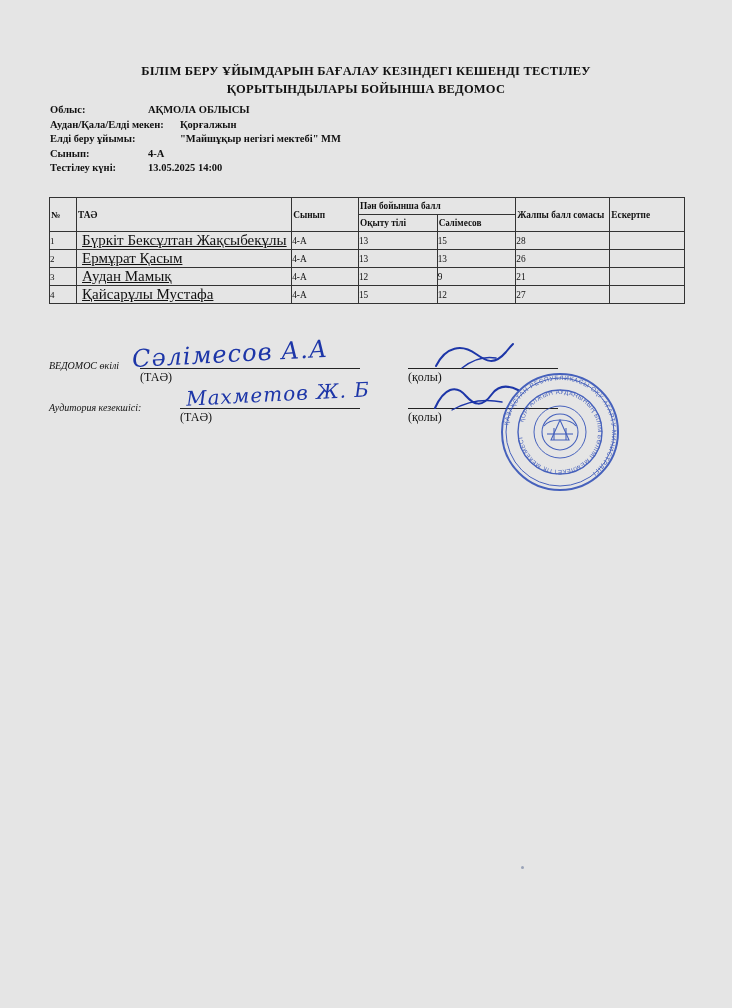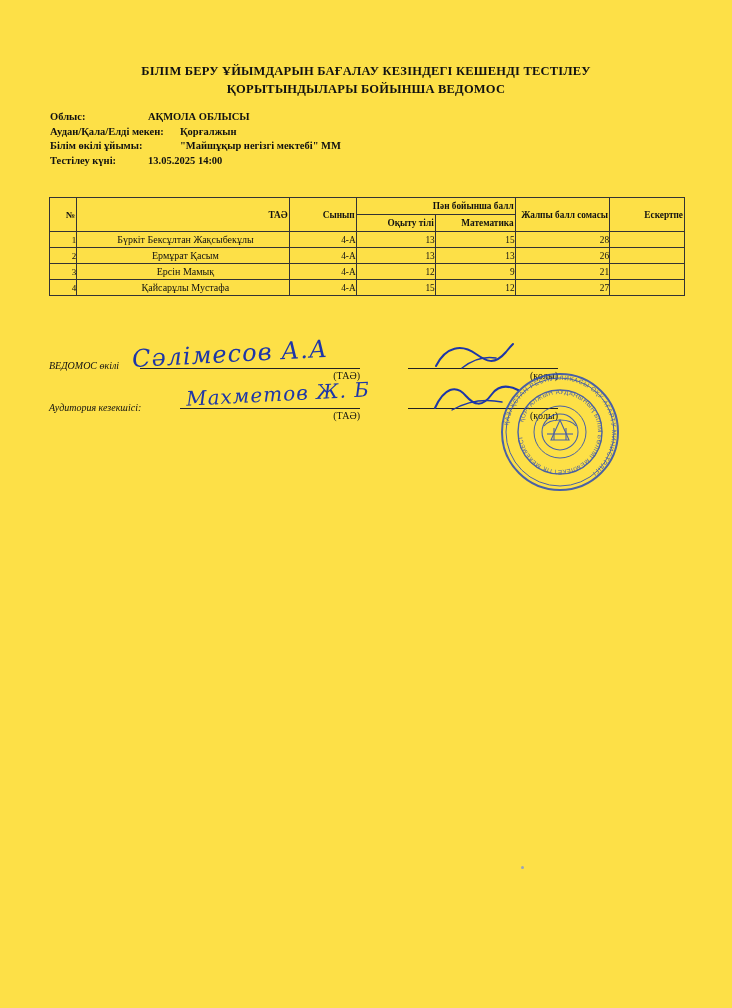--- a/index.html
+++ b/index.html
@@ -11,41 +11,41 @@
     width: 732px;
     height: 1008px;
     position: relative;
     font-family: "Liberation Serif", serif;
     color: #111;
     overflow: hidden;
   }
   .page {
     position: absolute;
     inset: 0;
-    background: #fde047;
+    background: #e5e5e5;
     padding-left: 8px;
   }
   
   .title {
     position: absolute;
     top: 62px;
     left: 0;
     width: 732px;
     text-align: center;
     font-weight: bold;
     font-size: 12.5px;
     letter-spacing: 0.2px;
     line-height: 18px;
   }
   .title div { white-space: nowrap; }
 
   
   .info {
     position: absolute;
-    top: 110px;
+    top: 103px;
     left: 50px;
     font-size: 10.5px;
     line-height: 14.5px;
   }
   .info-row { display: flex; }
   .info-label {
     font-weight: bold;
     white-space: nowrap;
   }
   .info-value {
@@ -63,58 +63,59 @@
     position: absolute;
     top: 197px;
     left: 49px;
     width: 636px;
     border-collapse: collapse;
     font-size: 9.5px;
   }
   table.ved th, table.ved td {
     border: 1px solid #333;
     padding: 0;
-    text-align: right;
+    text-align: left;
     vertical-align: middle;
   }
   table.ved th {
     font-weight: bold;
     font-size: 9.3px;
     line-height: 12px;
     padding: 2px 1px;
   }
   .col-no { width: 26px; }
   .col-name { width: 228px; }
   .col-class { width: 68px; }
   .col-lang { width: 82px; }
   .col-math { width: 80px; }
   .col-total { width: 99px; }
   .col-note { width: 76px; }
 
   table.ved td.row-no { height: 15px; font-size: 9px; }
   table.ved td.row-name {
-    text-align: center;
+    text-align: left;
     padding-left: 5px;
-    font-size: 10px;
+    font-size: 15px;
+    text-decoration: underline;
   }
   table.ved td.cell { font-size: 9.3px; }
   .sig-label {
     position: absolute;
     font-style: italic;
     font-size: 10px;
     white-space: nowrap;
   }
   .sig-line {
     position: absolute;
     border-bottom: 1px solid #222;
   }
   .sig-caption {
     position: absolute;
-    font-size: 10px;
-    text-align: right;
+    font-size: 12px;
+    text-align: left;
     white-space: nowrap;
   }
   .handwriting {
     position: absolute;
     color: #1d36a8;
     font-family: "DejaVu Serif", serif;
     font-style: italic;
     white-space: nowrap;
   }
   .hw1 {
@@ -178,42 +179,46 @@
   <div class="info">
     <div class="info-row">
       <span class="info-label lbl-w1">Облыс:</span>
       <span class="info-value">АҚМОЛА ОБЛЫСЫ</span>
     </div>
     <div class="info-row">
       <span class="info-label lbl-w3">Аудан/Қала/Елді мекен:</span>
       <span class="info-value">Қорғалжын</span>
     </div>
     <div class="info-row">
-      <span class="info-label lbl-w3">Білім өкілі ұйымы:</span>
+      <span class="info-label lbl-w3">Елді беру ұйымы:</span>
       <span class="info-value">"Майшұқыр негізгі мектебі" ММ</span>
+    </div>
+    <div class="info-row">
+      <span class="info-label lbl-w4">Сынып:</span>
+      <span class="info-value">4-А</span>
     </div>
     <div class="info-row">
       <span class="info-label lbl-w5">Тестілеу күні:</span>
       <span class="info-value">13.05.2025 14:00</span>
     </div>
   </div>
 
   <table class="ved">
     <thead>
       <tr>
         <th class="col-no" rowspan="3">№</th>
         <th class="col-name" rowspan="3">ТАӘ</th>
         <th class="col-class" rowspan="3">Сынып</th>
         <th colspan="2">Пән бойынша балл</th>
         <th class="col-total" rowspan="3">Жалпы балл сомасы</th>
         <th class="col-note" rowspan="3">Ескертпе</th>
       </tr>
       <tr>
         <th class="col-lang" rowspan="2">Оқыту тілі</th>
-        <th class="col-math" rowspan="2">Математика</th>
+        <th class="col-math" rowspan="2">Cәлімесов</th>
       </tr>
       <tr></tr>
     </thead>
     <tbody>
       <tr>
         <td class="row-no">1</td>
         <td class="row-name">Бүркіт Бексұлтан Жақсыбекұлы</td>
         <td class="cell">4-А</td>
         <td class="cell">13</td>
         <td class="cell">15</td>
@@ -224,21 +229,21 @@
         <td class="row-no">2</td>
         <td class="row-name">Ермұрат Қасым</td>
         <td class="cell">4-А</td>
         <td class="cell">13</td>
         <td class="cell">13</td>
         <td class="cell">26</td>
         <td class="cell"></td>
       </tr>
       <tr>
         <td class="row-no">3</td>
-        <td class="row-name">Ерсін Мамық</td>
+        <td class="row-name">Аудан Мамық</td>
         <td class="cell">4-А</td>
         <td class="cell">12</td>
         <td class="cell">9</td>
         <td class="cell">21</td>
         <td class="cell"></td>
       </tr>
       <tr>
         <td class="row-no">4</td>
         <td class="row-name">Қайсарұлы Мустафа</td>
         <td class="cell">4-А</td>

